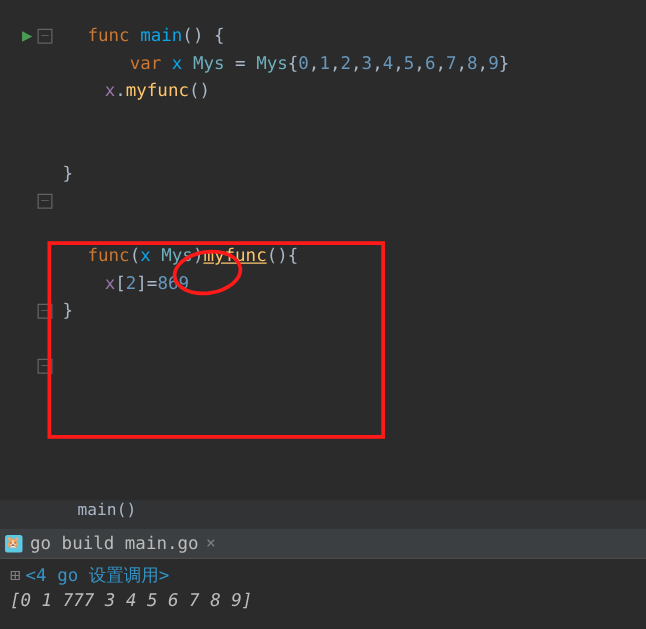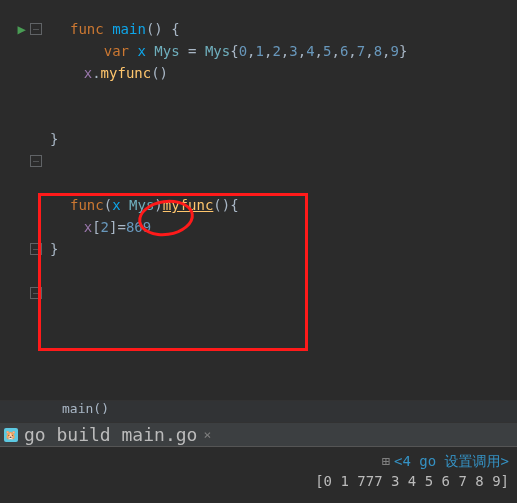--- a/index.html
+++ b/index.html
@@ -102,33 +102,32 @@
     width: 14px; height: 14px;
     background: #5dc9e2;
     border-radius: 2px;
     margin-right: 6px;
     display: inline-flex;
     align-items: center;
     justify-content: center;
     font-size: 9px;
     color: #1e1e1e;
   }
-  .tab-text { color: #bbbbbb; font-size: 18px; }
+  .tab-text { color: #bbbbbb; font-size: 14px; }
   .tab-close { color: #808080; margin-left: 6px; font-size: 13px; }
   .terminal {
     background: #2b2b2b;
     border-top: 1px solid #555555;
     padding: 4px 8px;
     font-size: 14px;
     line-height: 20px;
-    text-align: right;
   }
   .term-header { color: #3592c4; }
   .term-header .grid { color: #808080; margin-right: 4px; }
-  .term-output { color: #bbbbbb; }
+  .term-output { color: #bbbbbb; font-style: italic; }
 </style>
 </head>
 <body>
 
 <div class="editor">
   <div class="gutter">
     <div class="gutter-item">
         <span class="play-icon">▶</span>
         <span class="fold-start">–</span>
       </div>

